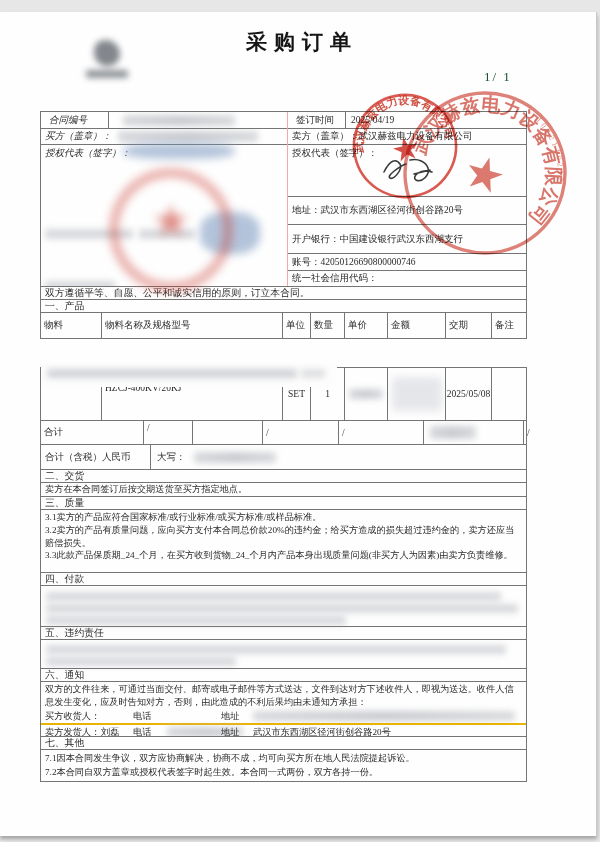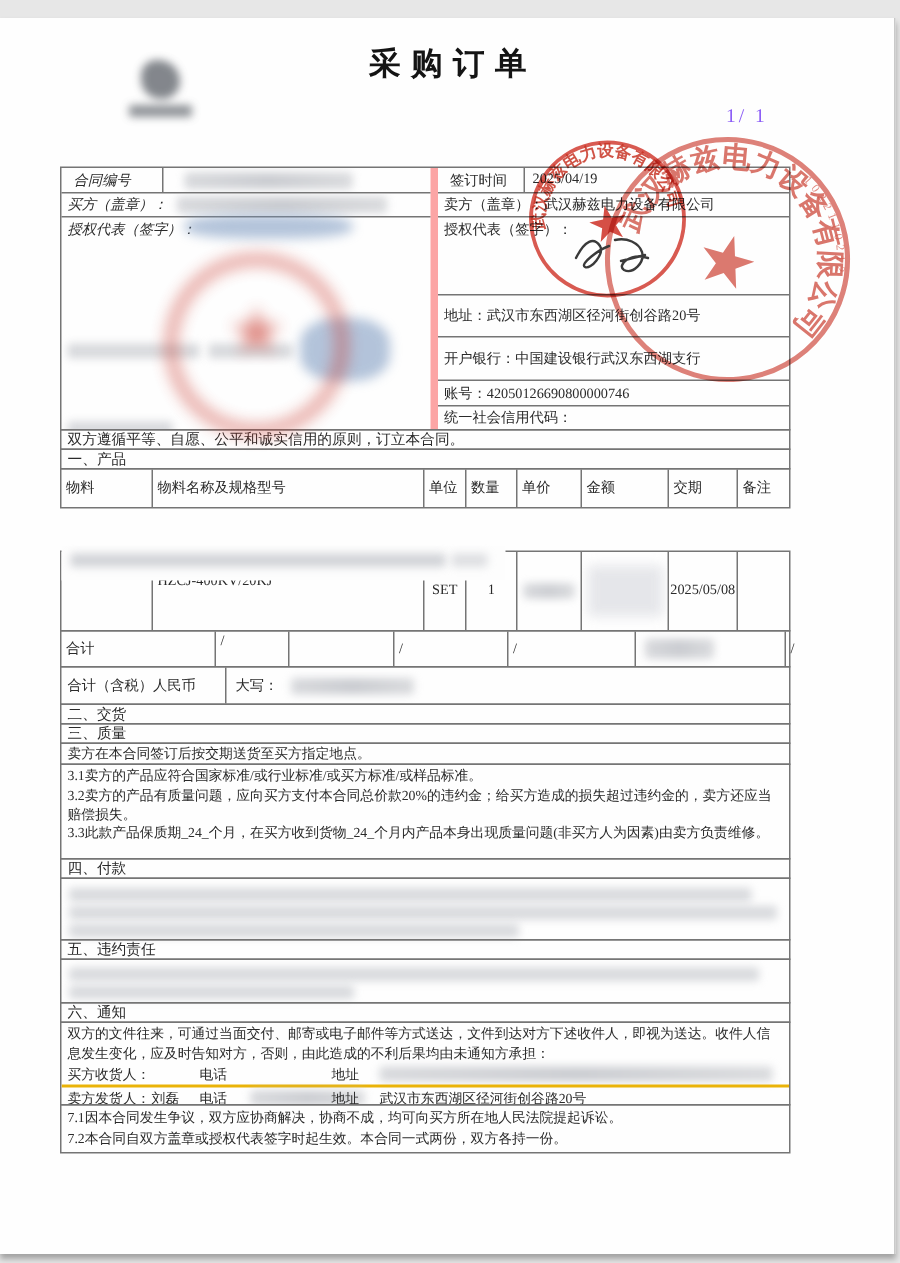--- a/index.html
+++ b/index.html
@@ -15,28 +15,28 @@
     position:absolute; left:0; top:12px; width:597px; height:824px;
     background:#fefefe;
     border-right:1px solid #c9c9c9;
     box-shadow:0 3px 4px rgba(0,0,0,.3);
   }
   
   .logo-blur { position:absolute; left:86px; top:26px; width:42px; height:44px; filter:blur(3px); opacity:.75; }
   .logo-blur .blob { position:absolute; left:8px; top:2px; width:26px; height:26px; background:#5a5f66; border-radius:40% 55% 45% 50%; }
   .logo-blur .bar { position:absolute; left:0; top:32px; width:42px; height:8px; background:#6a6f75; border-radius:2px; }
   .doc-title { position:absolute; left:4px; top:16px; width:100%; text-align:center; font-size:21px; font-weight:bold; letter-spacing:7px; color:#141414; }
-  .page-num { position:absolute; left:484px; top:57px; font-size:13px; letter-spacing:2px; color:#8b5cf6; }
+  .page-num { position:absolute; left:484px; top:57px; font-size:13px; letter-spacing:2px; color:#14532d; }
 
   
   .doc-table { position:absolute; left:40px; top:100px; width:487px; font-size:9.5px; }
   .t-row { position:relative; border:1px solid #757575; margin-top:-1px; background:transparent; }
   .flex { display:flex; }
   .col-l { flex:0 0 246px;font-style:italic; }
-  .col-r { flex:1; border-left:5px solid #fca5a5; }
+  .col-r { flex:1; border-left:1px solid #fca5a5; }
   .sub { position:relative; border-bottom:1px solid #757575; display:flex; align-items:center; padding:0 4px; overflow:hidden; }
   .sub.last { border-bottom:none; }
   .h17{height:17px;} .h16{height:16px;} .h52{height:52px;} .h28{height:28px;} .h29{height:29px;} .h15{height:15px;} .h141{height:141px;}
   .boxed-label { display:flex; align-items:center; height:100%; padding:0 9px 0 4px; border-right:1px solid #757575; flex:0 0 64px; }
   .vlabel { display:flex; align-items:center; height:100%; padding:0 4px; border-right:1px solid #757575; flex:0 0 54px; }
   .cellpad { padding-left:5px; }
   .tall-cell { display:block; padding:2px 4px; }
   .sec-head { height:14px; display:flex; align-items:center; padding:0 4px; font-size:9.8px; }
   .sec-body { padding:1px 4px; font-size:9.2px; line-height:12.8px; overflow:hidden; }
 
@@ -188,26 +188,26 @@
       <div style="flex:0 0 110px;display:flex;align-items:center;padding:0 4px;border-right:1px solid #757575;">合计（含税）人民币</div>
       <div style="flex:1;display:flex;align-items:center;padding:0 6px;">
         <span>大写：</span>
         <span class="redact" style="width:82px;height:11px;margin-left:8px;"></span>
       </div>
     </div>
 
     <div class="t-row sec-head">
       <span>二、交货</span>
     </div>
-    <div class="t-row sec-head">
-      <span>三、质量</span>
-    </div>
-
     <div class="t-row sec-body" style="height:15px;display:flex;align-items:center;">
       <span>卖方在本合同签订后按交期送货至买方指定地点。</span>
+    </div>
+
+    <div class="t-row sec-head">
+      <span>三、质量</span>
     </div>
     <div class="t-row sec-body" style="height:64px;">
       <div>3.1卖方的产品应符合国家标准/或行业标准/或买方标准/或样品标准。</div>
       <div>3.2卖方的产品有质量问题，应向买方支付本合同总价款20%的违约金；给买方造成的损失超过违约金的，卖方还应当赔偿损失。</div>
       <div>3.3此款产品保质期_24_个月，在买方收到货物_24_个月内产品本身出现质量问题(非买方人为因素)由卖方负责维修。</div>
     </div>
 
     <div class="t-row sec-head">
       <span>四、付款</span>
     </div>
@@ -239,20 +239,23 @@
       <div class="contact-row">
         <span style="left:4px;">卖方发货人：</span>
         <span style="left:60px;">刘磊</span>
         <span style="left:92px;">电话</span>
         <span class="redact" style="left:126px;top:2px;width:76px;height:10px;position:absolute;"></span>
         <span style="left:180px;">地址</span>
         <span style="left:212px;">武汉市东西湖区径河街创谷路20号</span>
       </div>
     </div>
 
+    <div class="t-row sec-head">
+      <span>七、其他</span>
+    </div>
     <div class="t-row sec-body" style="height:33px;line-height:14px;">
       <div>7.1因本合同发生争议，双方应协商解决，协商不成，均可向买方所在地人民法院提起诉讼。</div>
       <div>7.2本合同自双方盖章或授权代表签字时起生效。本合同一式两份，双方各持一份。</div>
     </div>
 
     <div class="band-overlay">
       <div class="s1"></div>
         <div class="s2"></div>
     </div>
   </div>

